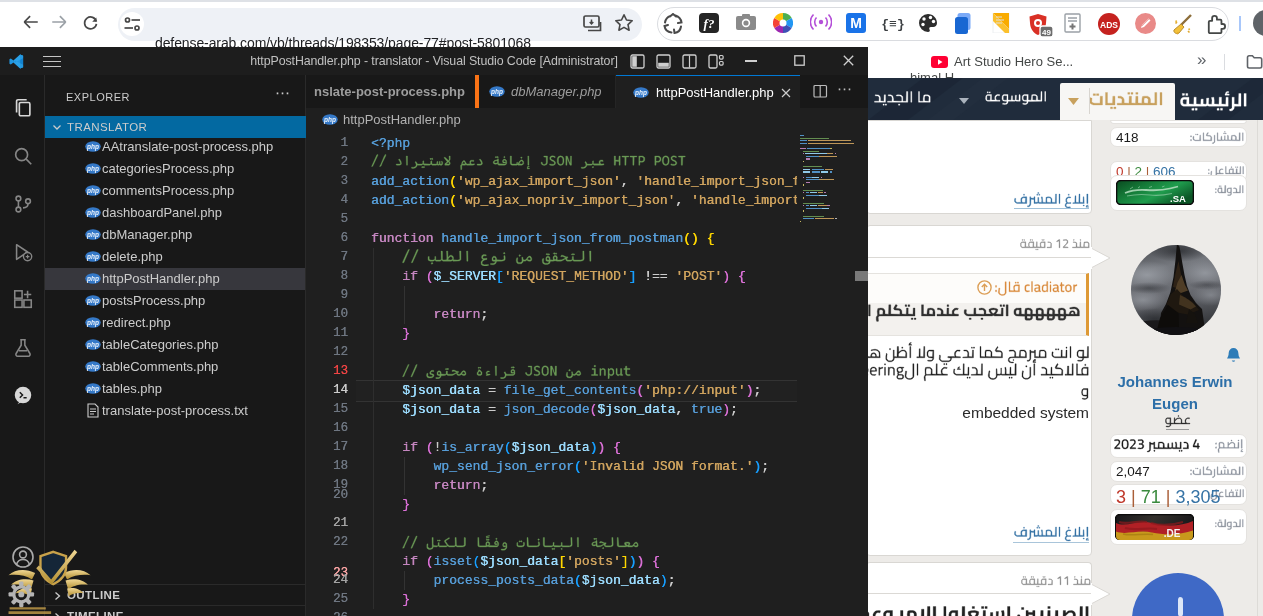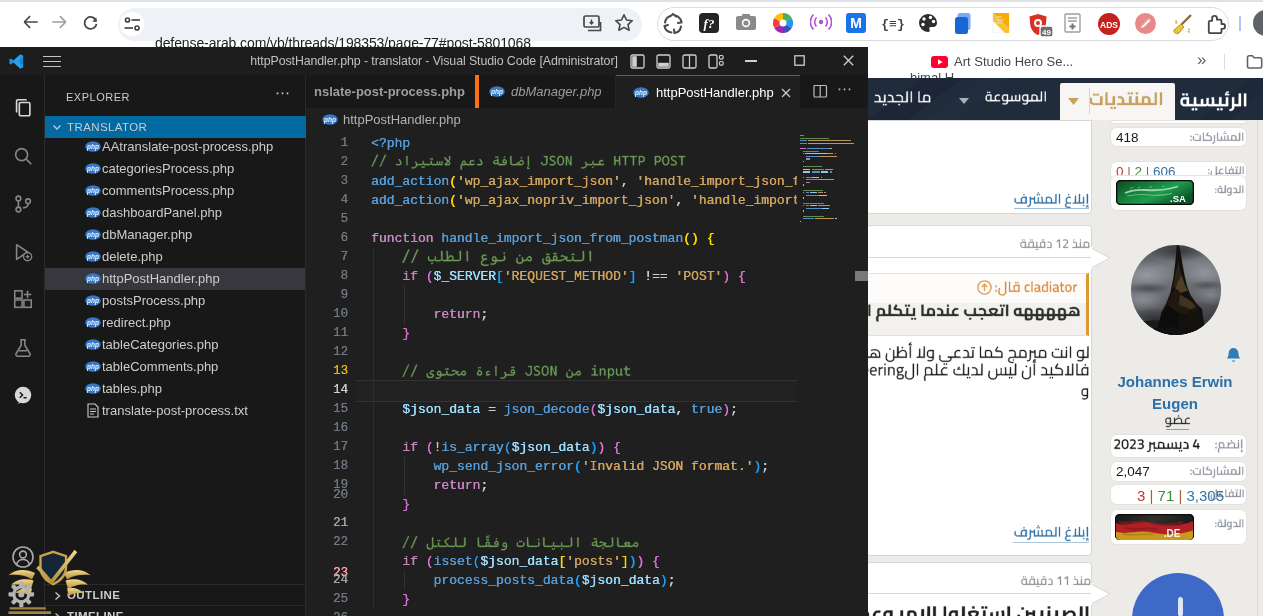--- a/index.html
+++ b/index.html
@@ -411,25 +411,26 @@
         <path d="M30.0 13.2 29.0 14.5 29.8 15.2 30.5 15.0 31.0 14.2ZM145.5 8.5 146.2 8.5 147.2 9.8 147.0 11.0 145.0 10.8 144.8 9.5ZM91.8 8.5 92.5 8.5 93.5 9.5 93.2 11.0 91.8 11.0 91.2 10.8 91.0 9.5ZM127.0 8.2 127.5 8.2 128.5 9.2 128.8 10.2 128.0 11.0 126.2 10.8 125.5 10.0ZM152.8 7.8 153.5 7.8 154.2 8.8 154.2 9.5 153.5 10.5 153.0 10.5 152.2 9.8 152.2 8.2ZM50.5 9.0 50.5 10.0 49.8 10.8 48.5 11.0 45.8 10.5 46.8 9.0 48.5 7.5 49.2 7.5ZM129.8 9.2 128.8 7.5 128.0 7.0 127.0 7.0 125.2 8.5 124.5 9.8 123.5 10.8 122.0 11.0 121.5 10.8 121.0 9.5 121.0 8.2 119.8 8.2 120.0 12.0 119.8 12.8 118.5 13.5 117.0 13.5 116.2 13.2 115.5 12.0 115.8 8.8 114.8 8.8 114.2 11.0 114.5 13.2 115.2 14.2 116.2 14.8 119.0 14.8 119.8 14.5 120.8 13.5 121.5 12.0 123.2 12.2 125.0 11.0 125.5 11.8 126.8 12.2 128.5 12.2 129.8 11.2ZM102.8 6.5 101.8 6.8 102.0 10.0 101.0 10.8 99.5 11.0 94.8 10.8 94.5 9.0 93.5 7.5 93.0 7.2 91.5 7.2 91.0 7.5 90.0 9.0 90.0 11.2 90.2 11.8 91.0 12.2 93.5 12.5 93.0 13.5 92.0 14.2 91.0 14.5 88.5 14.5 88.5 15.5 91.2 15.8 92.8 15.2 93.8 14.5 94.8 12.2 99.2 12.2 101.0 12.0 102.8 11.2 103.2 10.5 103.2 7.8ZM117.8 5.5 116.8 6.8 117.8 7.5 118.8 6.5ZM80.5 6.0 79.8 6.8 79.5 8.8 80.0 9.8 81.2 10.5 80.2 11.2 79.2 12.5 79.0 13.2 79.2 15.5 80.0 16.2 82.0 17.0 84.5 17.0 86.5 16.5 86.5 15.5 82.2 15.8 80.5 15.0 80.2 14.5 80.2 13.0 81.8 11.5 82.8 11.0 85.0 10.5 85.0 9.2 81.5 9.5 80.8 8.5 81.0 7.5 82.0 6.8 84.2 7.0 84.2 5.8 81.5 5.5ZM169.2 5.5 170.2 6.2 171.0 5.5 172.0 6.2 172.8 5.2 171.8 4.5 171.0 5.2 170.2 4.5ZM144.0 5.2 145.0 6.2 146.0 5.5 147.0 6.2 147.8 5.2 146.8 4.5 146.0 5.2 145.0 4.2ZM151.2 4.5 152.2 5.5 153.2 4.8 154.2 5.5 155.0 4.5 154.0 3.8 153.2 4.5 152.2 3.5ZM101.2 4.2 102.2 5.2 103.2 4.2 102.2 3.2ZM187.5 2.0 187.8 12.2 189.0 12.2 189.0 2.0ZM182.0 2.0 180.8 2.0 180.8 10.0 180.0 10.8 178.5 11.0 172.5 11.0 171.5 10.2 171.5 7.5 170.2 7.5 170.2 10.2 169.8 10.8 168.8 11.0 165.8 11.0 164.8 10.2 165.0 9.2 165.8 9.0 165.8 7.8 164.2 7.8 160.8 6.2 159.5 6.2 159.0 6.5 158.8 7.8 160.8 7.5 163.5 8.8 162.5 9.5 159.8 10.8 156.5 11.0 155.0 10.5 155.5 8.8 155.0 7.2 154.0 6.5 152.5 6.5 152.0 6.8 151.0 8.0 151.2 10.2 151.0 11.0 148.2 10.8 148.0 8.5 147.5 7.8 146.8 7.2 145.2 7.2 144.2 8.0 143.8 9.2 143.8 11.0 144.2 12.0 147.2 12.8 146.2 14.0 145.5 14.2 143.2 14.2 142.5 14.0 141.8 13.2 141.5 12.5 141.8 9.5 140.5 9.8 140.2 11.2 140.5 13.8 141.2 14.8 143.0 15.5 145.5 15.5 147.2 14.8 147.8 14.2 148.5 12.2 151.2 12.2 153.2 11.8 155.0 12.2 158.8 12.2 159.8 12.0 162.2 10.8 162.8 10.2 163.8 10.2 164.0 11.5 165.2 12.2 168.5 12.2 169.5 12.0 170.5 11.2 171.8 12.2 178.2 12.2 180.0 12.0 181.2 11.5 181.8 11.0 182.2 9.5ZM64.5 2.0 64.8 12.2 66.0 12.2 65.8 2.0ZM26.0 8.0 26.0 10.5 26.5 11.5 28.2 12.2 31.0 12.2 32.2 11.8 32.5 11.2 33.2 11.2 33.5 12.0 34.0 12.2 38.2 12.2 39.8 11.0 40.5 12.0 41.2 12.2 49.0 12.2 50.2 11.8 50.8 11.8 51.2 12.2 57.0 12.0 58.2 11.5 59.0 10.5 59.0 2.0 57.5 2.0 57.8 10.0 57.0 10.8 55.2 11.0 51.5 10.8 51.5 8.2 51.0 7.2 49.5 6.2 48.2 6.2 47.8 6.5 46.0 8.5 45.8 2.0 44.5 2.0 44.8 9.2 44.5 10.8 41.5 11.0 41.0 10.8 40.5 10.0 40.5 2.5 40.2 2.0 39.0 2.0 39.2 10.2 38.8 10.8 38.0 11.0 34.2 11.0 33.8 10.5 33.8 7.5 32.8 7.5 32.8 10.0 32.5 10.5 31.0 11.0 28.8 11.0 28.0 10.8 27.2 10.0 27.2 7.5 26.2 7.5ZM16.2 0.5 15.0 0.5 9.2 13.8 10.8 13.5 10.8 13.0 16.2 1.0ZM7.5 0.5 6.0 0.8 6.0 1.2 4.0 5.2 0.5 13.2 0.5 13.8 1.8 13.8Z" fill="#6a9955" stroke="#6a9955" stroke-width="0.3" fill-rule="evenodd"></path>
       </svg>
       <div class="ln" style="top:135px;color:#6e7681">8</div>
       <div class="cl" style="top:135px"><span class="cw">    </span><span class="c4">if </span><span class="bp">(</span><span class="c5">$_SERVER</span><span class="bb">[</span><span class="c3">'REQUEST_METHOD'</span><span class="bb">]</span><span class="cw"> !== </span><span class="c3">'POST'</span><span class="bp">)</span><span class="cw"> </span><span class="bp">{</span></div>
       <div class="ln" style="top:154px;color:#6e7681">9</div>
       <div class="ln" style="top:173px;color:#6e7681">10</div>
       <div class="cl" style="top:173px"><span class="cw">        </span><span class="c4">return</span><span class="cw">;</span></div>
       <div class="ln" style="top:192px;color:#6e7681">11</div>
       <div class="cl" style="top:192px"><span class="cw">    </span><span class="bp">}</span></div>
       <div class="ln" style="top:211px;color:#6e7681">12</div>
-      <div class="ln" style="top:230px;color:#eab308">13</div>
+      <div class="ln" style="top:230px;color:#ef4444">13</div>
       <svg class="abs" style="left:96.0px;top:231.8px" width="229.0" height="15.5" viewBox="0 0 229.0 15.5">
         <path d="M36.8 8.0 37.5 8.0 38.2 9.0 38.0 10.2 36.5 10.2 36.0 9.8 36.0 8.8ZM177.0 8.0 177.8 9.2 177.8 9.8 177.2 10.2 175.8 10.2 174.8 9.5 175.0 9.0ZM61.8 7.8 62.8 8.8 63.0 9.5 62.8 10.0 61.0 10.2 60.5 10.0 60.0 9.2 61.0 8.0ZM77.5 7.2 78.0 7.5 79.0 8.8 79.0 9.5 78.2 10.2 76.8 10.2 76.2 9.8 76.2 8.8ZM87.2 7.0 85.5 7.0 84.5 7.8 84.2 8.2 84.2 9.5 85.0 10.5 84.0 10.8 84.2 11.5 85.5 11.5 88.2 10.8 88.0 10.0 85.8 10.0 85.2 9.5 85.5 8.2 86.0 8.0 87.5 8.0ZM178.8 9.0 177.8 7.0 177.2 6.8 175.8 6.8 173.0 10.0 172.5 10.2 171.2 10.2 170.8 9.8 170.5 7.8 169.5 7.8 169.8 9.8 169.5 11.8 168.2 12.8 166.8 12.8 165.5 11.8 165.5 8.2 164.8 8.2 164.2 11.0 164.5 12.5 165.0 13.2 165.8 13.8 168.2 14.0 169.5 13.5 170.5 12.5 170.5 12.0 171.0 11.2 172.8 11.5 174.2 10.5 175.8 11.5 177.5 11.5 178.8 10.5ZM109.8 7.2 110.5 6.5 111.2 6.5 112.0 7.5 111.8 8.2 110.2 8.2 109.8 7.8ZM31.8 6.5 31.2 6.2 29.2 6.5 27.8 8.2 27.8 9.8 28.0 10.2 30.2 11.0 30.8 11.8 30.0 12.5 29.2 12.8 27.0 12.8 25.8 11.8 26.0 9.2 24.8 9.5 24.5 11.5 24.8 12.5 25.5 13.5 27.0 14.0 29.2 14.0 31.0 13.2 31.5 12.8 32.0 11.5 31.8 10.5 31.0 10.0 29.2 9.5 28.8 8.8 29.0 8.2 30.0 7.5 31.8 7.8ZM64.0 9.5 63.5 7.8 62.5 6.8 61.8 6.5 60.2 7.2 58.2 10.0 57.8 10.2 56.2 10.2 55.5 9.5 55.5 9.0 56.0 8.5 56.5 8.5 56.5 7.2 55.0 7.2 52.0 6.0 50.8 6.0 50.2 6.2 50.0 7.5 52.2 7.2 54.5 8.2 51.8 9.8 50.2 10.2 46.0 10.2 45.5 9.8 45.5 7.0 44.2 7.0 44.0 10.0 43.5 10.2 39.2 10.0 39.2 8.8 38.8 7.5 37.5 6.8 36.8 6.8 35.8 7.2 35.0 8.5 35.0 10.5 35.2 11.0 36.2 11.5 38.2 12.0 37.8 12.8 36.8 13.5 33.8 13.5 33.8 14.5 34.2 14.8 36.5 14.8 37.2 14.5 38.8 13.2 39.2 11.8 42.5 11.5 43.5 11.2 44.5 10.5 45.8 11.5 50.0 11.5 51.0 11.2 54.0 9.5 54.8 9.8 54.8 10.5 56.0 11.5 57.8 11.5 59.5 10.5 61.0 11.5 62.8 11.5 63.8 10.8ZM208.2 5.5 209.8 5.5 210.8 6.8 210.8 7.5 211.0 7.8 210.8 9.5 209.8 10.5 208.2 10.5 207.2 9.2 207.2 6.8ZM76.8 5.5 76.2 6.2 76.5 6.8 75.0 8.8 75.0 10.2 75.5 11.0 76.5 11.5 78.5 11.5 79.5 11.0 80.0 10.2 80.0 8.2 78.5 6.5ZM167.5 5.2 166.5 6.2 167.5 7.2 168.5 6.2ZM112.8 6.5 112.2 5.8 111.2 5.2 109.8 5.5 109.0 6.5 108.8 8.0 109.2 9.0 109.8 9.2 111.2 9.2 111.8 8.8 111.8 10.0 111.2 10.2 104.8 10.2 103.8 9.2 103.2 7.8 102.0 8.2 103.0 10.2 103.0 12.0 102.2 13.0 101.2 13.5 98.5 13.5 98.8 14.8 101.2 14.8 103.2 13.8 104.0 12.5 104.0 12.0 104.5 11.5 111.0 11.5 112.2 11.0 113.0 9.8ZM214.0 4.5 214.0 9.5 214.5 10.8 215.2 11.5 216.2 11.8 217.2 11.5 218.2 10.2 218.5 11.5 220.8 11.5 220.8 10.5 219.8 10.2 219.8 4.5 218.5 4.5 218.5 9.0 218.2 9.8 217.5 10.5 216.0 10.5 215.2 9.5 215.2 4.5ZM197.8 4.5 197.8 11.5 199.0 11.5 199.0 6.8 200.0 5.5 201.5 5.5 202.2 6.5 202.2 11.5 203.5 11.5 203.5 6.5 203.2 5.5 202.2 4.5 200.0 4.5 199.2 5.8 198.8 4.5ZM190.0 4.5 190.0 5.5 192.2 5.8 192.0 10.5 189.5 10.5 189.5 11.5 195.8 11.5 195.8 10.5 193.5 10.2 193.5 4.5ZM210.5 4.5 209.2 4.2 208.2 4.5 207.2 5.5 207.0 4.5 206.0 4.5 206.0 14.8 207.2 14.5 207.5 10.5 208.2 11.5 209.2 11.8 211.0 11.2 212.0 9.8 212.0 6.5 211.5 5.2ZM46.8 5.0 45.8 4.0 45.0 5.0 44.0 4.2 43.2 5.2 43.8 5.8 44.2 5.8 45.0 5.2 45.8 6.0ZM142.5 3.0 144.0 3.0 145.0 4.0 145.2 4.8 145.2 6.0 145.5 6.2 145.2 8.8 145.0 9.5 144.0 10.5 142.5 10.5 141.5 9.8 141.0 8.5 141.0 5.0 141.5 3.8ZM75.8 3.8 76.8 4.5 77.2 4.0 77.8 4.0 78.5 4.5 79.2 3.8 78.2 3.0 77.8 3.5 77.2 3.5 76.8 3.0ZM109.0 3.5 110.0 4.2 110.5 3.8 111.0 3.8 111.8 4.2 112.5 3.5 111.8 2.5 110.8 3.2 110.0 2.5ZM223.5 2.2 223.2 4.5 221.8 4.5 221.8 5.5 223.5 5.8 223.5 9.8 224.0 10.8 225.0 11.5 226.5 11.8 228.2 11.5 228.2 10.5 225.8 10.5 224.8 9.5 225.0 5.5 228.0 5.5 228.0 4.5 224.8 4.2 224.8 2.0ZM148.5 2.0 148.5 11.5 149.8 11.5 150.0 4.5 150.5 5.2 152.8 11.5 154.5 11.5 154.5 2.0 153.2 2.0 153.0 9.2 152.2 8.0 151.2 4.8 150.0 2.0ZM129.8 2.0 126.2 2.0 126.2 3.0 128.2 3.0 128.8 3.5 128.8 8.2 128.2 9.8 127.5 10.5 125.8 10.5 125.0 9.8 124.5 8.5 123.5 8.5 123.5 9.8 124.8 11.2 126.5 11.8 128.0 11.5 129.5 10.2 129.8 9.8ZM93.2 2.0 93.5 11.5 94.5 11.5 94.5 2.0ZM143.2 1.8 141.8 2.0 140.5 3.0 139.8 5.0 139.8 8.5 140.5 10.5 141.8 11.5 143.2 11.8 145.0 11.2 146.0 10.2 146.5 9.0 146.5 4.8 146.0 3.2 145.0 2.2ZM136.5 2.0 135.0 1.8 132.8 2.5 132.2 3.2 132.2 5.5 133.5 6.8 136.2 8.0 136.8 8.8 136.8 9.5 136.5 10.0 135.8 10.5 133.2 10.5 132.0 10.0 132.0 11.2 134.8 11.8 136.2 11.5 137.8 10.5 138.0 8.8 137.5 7.5 135.8 6.2 134.2 5.8 133.5 5.0 133.5 3.8 134.2 3.0 136.0 3.0 137.2 3.8 138.0 3.0ZM192.0 1.5 192.0 2.5 192.5 3.0 193.5 2.8 193.8 1.8 193.2 1.2ZM15.2 0.5 14.0 0.8 8.8 12.8 10.0 12.8 14.5 2.8ZM7.2 0.5 5.8 0.8 5.8 1.2 0.5 12.8 2.0 12.5 3.0 9.8Z" fill="#6a9955" stroke="#6a9955" stroke-width="0.3" fill-rule="evenodd"></path>
       </svg>
       <div class="ln" style="top:249px;color:#cccccc">14</div>
+      <div class="cl" style="top:249px"><span class="cw">    </span><span class="c5">$json_data</span><span class="cw"> = </span><span class="c1">file_get_contents</span><span class="bp">(</span><span class="c3">'php://input'</span><span class="bp">)</span><span class="cw">;</span></div>
       <div class="ln" style="top:268px;color:#6e7681">15</div>
       <div class="cl" style="top:268px"><span class="cw">    </span><span class="c5">$json_data</span><span class="cw"> = </span><span class="c1">json_decode</span><span class="bp">(</span><span class="c5">$json_data</span><span class="cw">, </span><span class="c1">true</span><span class="bp">)</span><span class="cw">;</span></div>
       <div class="ln" style="top:287px;color:#6e7681">16</div>
       <div class="ln" style="top:306px;color:#6e7681">17</div>
       <div class="cl" style="top:306px"><span class="cw">    </span><span class="c4">if </span><span class="bp">(</span><span class="cw">!</span><span class="c1">is_array</span><span class="bb">(</span><span class="c5">$json_data</span><span class="bb">)</span><span class="bp">)</span><span class="cw"> </span><span class="bp">{</span></div>
       <div class="ln" style="top:325px;color:#6e7681">18</div>
       <div class="cl" style="top:325px"><span class="cw">        </span><span class="c1">wp_send_json_error</span><span class="bb">(</span><span class="c3">'Invalid JSON format.'</span><span class="bb">)</span><span class="cw">;</span></div>
       <div class="ln" style="top:344px;color:#6e7681">19</div>
       <div class="cl" style="top:344px"><span class="cw">        </span><span class="c4">return</span><span class="cw">;</span></div>
       <div class="ln" style="top:354px;color:#6e7681">20</div>
@@ -612,20 +613,21 @@
       </svg>
       <svg class="abs" style="left:-59.2px;top:222.0px" width="280.2" height="23.5" viewBox="0 0 280.2 23.5">
         <path d="M137.0 21.5 137.0 22.8 138.0 22.8 138.0 21.5ZM134.8 21.5 134.8 22.8 135.8 22.8 135.8 21.5ZM15.8 21.0 15.8 22.0 17.0 22.0 16.8 20.8ZM13.8 20.8 13.8 22.0 14.8 22.0 14.8 20.8ZM225.5 17.5 225.5 18.8 226.5 18.8 226.5 17.5ZM204.0 17.5 204.0 18.5 204.8 18.5 204.8 17.5ZM63.0 12.5 64.0 11.8 65.2 11.8 65.8 12.0 66.5 13.5 66.2 14.8 62.8 14.5 62.8 13.0ZM269.8 9.2 270.2 9.0 273.8 9.2 273.5 14.8 270.2 14.8 269.5 14.2 269.0 13.0 269.0 10.8ZM231.8 9.0 234.8 9.0 235.8 9.8 236.2 10.8 236.0 14.8 231.8 14.8 231.2 14.2 231.2 10.0ZM212.0 9.0 214.8 9.0 216.2 10.2 216.5 11.2 216.2 14.8 211.5 14.5 211.5 9.5ZM177.5 9.0 180.5 9.0 181.8 10.0 182.0 10.5 181.8 14.8 177.2 14.5 177.0 14.0 177.0 10.5ZM119.8 9.2 120.2 9.0 123.8 9.2 123.5 14.8 120.2 14.8 119.5 14.2 119.0 13.0 119.0 10.8ZM89.5 12.0 90.2 11.0 92.0 9.5 93.0 9.0 95.2 9.0 96.5 10.2 96.8 11.0 96.5 14.8 89.5 14.5ZM6.2 9.2 4.8 9.0 3.5 9.2 1.8 10.5 1.2 11.5 1.2 13.8 1.8 14.5 0.5 14.8 0.5 15.8 7.5 15.8 7.5 14.8 3.0 14.8 2.2 13.8 2.2 11.8 2.5 11.2 4.0 10.0 5.2 10.0 6.2 10.5 6.8 9.8ZM258.0 8.0 257.0 8.0 256.8 14.8 253.2 14.5 253.2 8.0 252.2 8.0 252.0 14.8 245.5 14.8 245.0 14.5 243.8 13.0 244.2 10.0 243.2 9.8 243.0 10.2 243.0 11.5 242.8 11.8 243.0 13.8 244.0 15.0 246.0 15.8 258.0 15.8ZM218.2 19.2 219.8 19.2 221.0 18.5 221.8 17.0 222.0 10.5 225.5 10.8 225.5 15.8 237.2 15.8 237.2 10.8 236.8 9.2 235.5 8.2 234.5 8.0 231.8 8.0 230.5 8.5 230.0 14.8 226.5 14.5 226.5 8.0 225.5 8.0 225.2 9.5 221.8 9.2 221.8 8.0 220.8 8.0 220.8 17.0 219.8 18.2 218.2 18.2ZM200.0 8.5 200.2 9.2 204.2 9.0 205.5 10.0 205.8 11.0 205.5 14.8 201.2 15.0 200.2 15.5 199.5 16.5 199.2 18.8 200.0 20.0 200.8 20.5 203.2 21.0 204.5 20.8 204.5 20.0 202.0 20.0 200.8 19.2 200.2 18.2 200.2 17.2 201.0 16.2 202.0 15.8 217.5 15.8 217.5 11.0 216.8 9.0 215.8 8.2 214.8 8.0 212.0 8.0 210.8 8.5 210.2 14.8 206.8 14.5 206.8 10.8 206.2 9.2 205.0 8.2 204.0 8.0 201.5 8.0ZM154.8 8.0 154.8 9.0 157.2 9.0 158.2 9.8 158.8 11.0 158.5 14.8 153.8 15.0 153.8 15.8 164.5 15.8 164.5 8.0 163.5 8.0 163.2 14.8 159.8 14.5 159.8 10.8 159.0 9.0 158.0 8.2 157.0 8.0ZM151.2 8.2 150.5 8.0 148.5 8.0 147.2 8.5 146.0 9.8 145.5 11.0 145.5 13.2 146.2 14.5 139.0 14.5 138.5 15.2 139.5 15.8 141.5 16.0 141.5 17.2 141.2 17.8 140.0 18.8 133.2 18.8 132.2 18.2 131.2 17.0 131.5 14.5 131.2 13.0 130.5 13.0 130.2 17.2 130.8 18.2 132.5 19.5 133.5 19.8 140.0 19.8 141.8 18.8 142.2 18.0 142.8 15.8 151.5 15.8 151.5 14.8 147.2 14.5 146.5 13.0 146.8 10.5 148.5 9.0 151.0 9.2ZM124.8 8.0 120.2 8.0 118.8 8.8 118.0 10.5 118.0 13.2 118.5 14.5 119.5 15.5 123.8 16.2 123.5 17.2 122.5 18.2 118.8 18.2 118.5 19.0 119.2 19.0 119.5 19.2 122.0 19.2 123.0 19.0 124.2 18.0 124.8 16.2ZM71.0 10.8 70.5 9.5 68.5 7.8 66.0 7.2 62.5 7.8 62.0 8.0 62.2 8.8 64.2 8.2 67.0 8.2 68.8 9.0 69.8 10.2 70.2 12.5 70.0 14.8 67.5 14.5 67.5 13.5 67.0 12.0 66.0 11.0 65.2 10.8 64.0 10.8 62.5 11.5 61.8 13.0 61.5 14.8 58.0 14.5 58.0 12.0 57.8 10.2 57.2 9.2 56.0 8.2 52.8 8.0 53.0 9.0 55.2 9.0 55.8 9.2 56.8 10.5 57.0 12.2 56.8 14.8 52.0 14.8 52.0 15.8 71.2 15.8ZM248.8 6.8 248.8 8.0 249.8 8.0 249.8 6.8ZM246.5 6.8 246.5 8.0 247.5 8.0 247.5 6.8ZM80.5 6.5 80.5 7.8 81.5 7.8 81.5 6.5ZM257.0 5.0 257.0 6.2 258.0 6.2 258.0 5.0ZM164.5 5.0 164.5 6.2 165.5 6.2 165.5 5.0ZM162.5 5.0 162.5 6.2 163.5 6.2 163.2 5.0ZM92.8 5.0 92.8 6.2 93.8 6.2 93.8 5.0ZM53.2 5.0 53.2 6.2 54.2 6.2 54.2 5.0ZM28.5 5.0 28.5 6.2 29.5 6.2 29.5 5.0ZM26.2 5.0 26.2 6.2 27.2 6.2 27.2 5.0ZM279.5 4.5 278.5 4.5 278.2 14.8 274.8 14.5 274.8 8.0 270.2 8.0 268.8 8.8 268.0 10.5 268.0 13.2 268.5 14.5 269.5 15.5 273.8 16.2 273.5 17.2 272.5 18.2 268.8 18.2 268.5 19.0 269.2 19.0 269.5 19.2 272.0 19.2 273.0 19.0 274.2 18.0 274.8 16.0 279.5 15.8ZM261.0 4.5 261.0 15.8 262.0 15.8 262.0 4.5ZM171.0 4.5 171.0 15.8 193.5 15.8 193.5 11.0 192.8 9.5 191.5 8.8 187.2 8.2 189.2 5.0 188.5 4.5 186.8 7.0 186.2 8.5 187.0 9.8 191.2 9.8 192.0 10.2 192.5 11.0 192.2 14.8 183.0 14.5 183.0 10.5 182.8 9.8 181.8 8.5 180.2 8.0 177.5 8.0 177.2 8.2 176.5 8.2 176.0 10.2 176.0 14.8 172.0 14.5 172.0 4.5ZM115.8 4.5 114.8 4.5 114.5 14.8 111.2 14.5 111.2 6.8 110.2 6.8 110.0 14.8 107.8 14.8 107.8 15.8 115.8 15.8ZM100.8 4.5 100.8 15.8 101.8 15.8 101.8 4.5ZM97.2 9.5 96.0 8.2 93.0 8.0 90.8 9.2 89.8 10.2 89.5 4.5 88.2 4.5 88.0 14.8 85.2 14.5 85.2 8.0 84.2 8.0 84.2 17.2 82.5 18.8 79.8 18.8 79.2 18.5 77.8 16.8 77.8 15.0 78.0 13.2 78.2 13.0 78.0 11.5 77.2 11.5 77.2 12.8 77.0 13.0 76.8 14.8 76.8 17.0 77.2 18.0 79.0 19.5 79.8 19.8 82.2 19.8 84.0 19.0 85.0 18.0 85.5 15.8 97.8 15.8 97.8 11.0ZM48.5 4.5 48.5 15.8 49.5 15.8 49.5 4.5ZM40.8 4.5 40.8 15.8 41.8 15.8 41.8 4.5ZM37.8 4.5 36.8 4.5 36.5 14.8 32.8 14.5 32.8 9.8 32.2 8.0 31.2 8.2 31.8 10.0 31.5 14.8 28.8 14.8 28.2 14.2 28.5 8.8 27.5 8.8 27.5 13.2 27.2 14.2 26.8 14.8 24.0 14.5 24.0 8.0 16.8 8.0 15.5 8.5 14.8 9.5 14.5 11.0 14.8 12.0 15.8 13.0 19.0 14.0 20.2 15.0 20.5 15.5 20.5 16.8 20.0 18.0 19.0 18.8 12.0 18.8 10.2 17.2 10.0 15.8 10.5 13.2 9.5 13.0 9.2 13.5 9.0 15.5 9.2 17.5 10.5 19.0 12.2 19.8 18.8 19.8 20.0 19.2 21.0 18.2 21.5 17.0 21.5 15.2 21.0 14.2 19.2 13.0 17.5 12.8 16.5 12.2 15.5 11.0 15.8 9.8 16.8 9.0 23.0 9.2 23.0 15.8 26.8 15.8 27.8 15.2 28.5 15.8 37.8 15.8ZM27.5 3.0 27.5 4.2 28.2 4.2 28.2 3.0ZM102.5 0.8 101.8 0.5 101.0 0.8 100.2 1.5 100.2 2.2 99.8 2.8 99.8 3.2 102.8 3.2 102.5 2.5 100.8 2.0Z" fill="#222222" stroke="#222222" stroke-width="0.3" fill-rule="evenodd"></path>
       </svg>
       <svg class="abs" style="left:-45.0px;top:239.0px" width="266.0" height="22.5" viewBox="0 0 266.0 22.5">
         <path d="M229.0 18.0 229.0 19.2 230.0 19.2 230.0 18.0ZM226.8 18.0 226.8 19.2 227.8 19.2 227.8 18.0ZM188.2 18.0 188.2 19.2 189.2 19.2 189.2 18.0ZM186.0 18.0 186.0 19.2 187.0 19.2 187.0 18.0ZM146.2 18.0 146.2 19.2 147.2 19.2 147.2 18.0ZM144.0 18.0 144.0 19.2 145.0 19.2 145.0 18.0ZM74.8 17.2 75.8 16.2 78.8 16.2 79.5 17.0 79.5 18.5 78.5 19.2 75.5 19.2 74.8 18.5ZM18.8 17.2 19.8 16.2 22.8 16.2 23.5 16.8 23.8 18.0 22.8 19.2 19.8 19.2 19.0 18.8ZM260.2 9.5 260.8 9.2 264.2 9.5 264.0 15.2 260.8 15.2 259.8 14.2 259.5 13.5 259.5 11.0ZM103.5 9.2 106.5 9.2 107.8 10.0 108.2 11.2 108.0 15.2 103.5 15.5 103.0 14.2 103.0 11.0ZM76.0 9.0 77.8 9.0 78.8 10.2 78.8 11.5 78.0 12.5 76.2 12.8 75.0 11.8 74.8 10.8 75.0 9.8ZM48.2 10.5 49.5 9.0 51.2 9.0 51.8 9.2 52.5 10.2 52.2 11.8 48.2 11.5ZM40.0 10.2 40.2 9.8 41.2 9.0 43.0 9.0 43.5 9.2 44.2 10.2 44.0 11.8 40.0 11.5ZM20.0 9.0 21.8 9.0 22.2 9.2 22.8 10.0 22.8 11.8 21.5 12.8 20.2 12.8 19.0 11.8 19.0 10.0 19.2 9.5ZM1.8 10.2 2.0 9.8 3.0 9.0 4.8 9.0 5.2 9.2 6.0 10.2 5.8 11.8 1.8 11.5ZM207.8 8.2 206.8 8.2 206.8 17.2 205.2 19.0 204.5 19.2 202.2 19.2 201.5 19.0 200.2 17.8 200.0 17.2 200.0 15.0 200.5 12.0 199.5 11.8 199.0 14.5 199.0 17.8 200.5 19.5 202.2 20.2 204.5 20.2 206.2 19.5 207.5 18.2 207.8 17.5ZM65.2 8.2 65.2 16.2 66.2 16.2 66.5 9.5 68.0 9.0 69.0 9.0 70.2 9.8 70.5 10.5 70.5 16.2 71.5 16.2 71.5 10.2 71.2 9.2 70.2 8.2 67.5 8.2 66.5 8.8 66.2 8.2ZM61.5 8.2 61.5 16.2 62.5 16.2 62.5 8.2ZM26.5 8.2 26.5 16.2 27.8 16.2 27.8 8.2ZM76.8 8.0 74.5 8.8 73.8 10.2 74.0 12.2 74.2 12.8 74.8 13.0 74.5 15.2 75.0 15.8 73.8 17.0 73.8 18.8 74.8 20.0 75.8 20.2 78.5 20.2 79.8 19.8 80.5 19.0 80.8 18.2 80.5 16.2 79.5 15.5 76.0 15.2 75.5 14.8 75.8 13.8 78.8 13.2 79.8 12.0 79.5 9.8 79.8 9.0 80.8 9.0 80.8 8.2ZM59.8 8.0 56.8 9.0 56.8 8.2 55.8 8.2 55.8 16.2 56.8 16.2 56.8 10.5 57.8 9.8 59.8 9.2ZM49.2 8.2 48.2 8.8 47.5 9.8 47.0 12.5 47.5 15.0 49.0 16.2 52.0 16.5 53.2 15.5 49.8 15.5 49.2 15.2 48.2 14.0 48.5 12.5 53.8 12.2 53.5 10.0 53.0 9.0 51.8 8.2 50.5 8.0ZM40.2 8.5 39.2 9.8 38.8 11.5 38.8 13.5 39.2 15.0 40.8 16.2 42.0 16.5 45.0 16.2 45.0 15.5 41.5 15.5 41.0 15.2 40.0 14.0 40.2 12.5 45.2 12.5 45.2 10.0 45.0 9.5 43.5 8.2 42.2 8.0ZM35.8 8.5 34.0 8.0 31.5 8.8 31.2 8.2 30.2 8.2 30.2 16.2 31.2 16.2 31.2 10.0 31.8 9.5 33.2 9.0 34.8 9.2 35.5 10.2 35.5 16.2 36.8 16.2 36.8 11.0 36.2 9.0ZM20.8 8.0 19.0 8.5 18.0 9.5 17.8 11.0 18.0 12.2 19.0 13.2 19.0 13.8 18.5 14.5 18.5 15.0 19.0 15.8 17.8 17.2 17.8 18.8 18.8 20.0 19.8 20.2 22.5 20.2 23.8 19.8 24.8 18.5 24.8 16.8 24.5 16.2 23.5 15.5 20.0 15.2 19.8 14.2 20.0 13.5 22.0 13.5 22.8 13.2 23.8 12.0 23.8 9.0 25.0 9.0 25.0 8.2ZM14.2 8.2 13.0 8.0 10.5 8.8 10.2 8.2 9.2 8.2 9.2 16.2 10.2 16.2 10.5 9.5 12.0 9.0 13.8 9.2 14.5 10.2 14.5 16.2 15.5 16.2 15.5 10.0 15.2 9.2ZM2.0 8.5 1.0 9.8 0.5 11.5 0.5 13.5 1.0 15.0 2.5 16.2 3.8 16.5 6.8 16.2 6.8 15.5 3.2 15.5 2.8 15.2 1.8 14.0 2.0 12.5 7.0 12.5 7.0 10.0 6.8 9.5 5.2 8.2 4.0 8.0ZM137.0 8.0 136.2 7.8 135.5 8.0 134.8 8.8 134.8 9.5 134.2 10.0 134.2 10.5 137.5 10.5 137.2 9.8 135.5 9.5 135.5 9.0ZM202.8 6.8 202.8 8.0 204.0 8.0 204.0 6.8ZM261.8 5.2 261.8 6.5 262.8 6.5 262.8 5.2ZM253.5 4.8 253.5 16.2 265.2 16.2 265.2 8.2 260.8 8.2 259.2 9.0 258.5 10.8 258.8 15.2 254.5 15.0 254.5 4.8ZM250.2 4.8 249.2 4.8 249.0 15.2 245.8 15.0 245.8 7.0 244.5 7.0 244.2 15.2 242.0 15.2 242.0 16.2 250.2 16.2ZM210.8 4.8 210.8 16.2 211.8 16.2 211.8 4.8ZM193.2 4.8 192.0 4.8 191.8 15.2 188.0 15.0 188.0 8.2 187.0 8.2 186.8 15.2 183.2 15.0 183.2 10.5 182.8 8.2 181.8 8.5 182.2 11.0 182.0 15.2 179.0 15.2 178.5 14.8 178.5 9.0 177.8 9.0 177.8 13.8 177.5 14.8 177.0 15.2 174.2 15.0 174.0 9.8 173.2 9.8 173.2 16.8 173.0 17.8 172.0 19.0 170.8 19.5 168.2 19.2 166.8 18.0 166.5 17.5 166.5 14.5 167.0 12.0 166.0 11.8 165.2 16.2 165.5 18.0 165.8 18.5 167.5 20.0 169.2 20.5 170.5 20.5 172.2 20.0 173.5 19.0 174.5 16.2 177.0 16.2 178.0 15.8 178.8 16.2 193.2 16.2ZM159.5 4.8 158.5 4.8 158.2 15.2 154.5 15.0 154.5 11.2 153.8 9.5 152.5 8.5 149.2 8.2 149.2 9.2 151.5 9.2 152.2 9.5 153.0 10.2 153.5 12.0 153.2 15.2 148.2 15.5 148.2 16.2 159.5 16.2ZM146.0 8.2 145.0 8.2 144.8 15.2 141.2 15.0 141.2 4.8 140.2 4.8 140.0 15.2 133.5 15.2 132.8 15.0 131.5 13.5 131.5 11.8 132.0 10.2 130.8 10.0 130.8 11.2 130.5 11.5 130.5 13.8 130.8 14.5 131.8 15.5 133.5 16.2 146.0 16.2ZM124.2 8.5 121.2 8.2 120.0 8.8 118.8 10.0 118.2 11.0 118.0 12.5 118.5 15.2 114.2 15.0 114.2 4.8 113.2 4.8 113.0 15.2 109.2 15.0 109.2 10.8 109.0 10.0 107.8 8.8 106.5 8.2 103.5 8.2 103.2 8.5 102.5 8.5 102.0 10.5 102.2 15.8 101.5 16.8 101.0 18.2 101.5 21.8 102.5 21.8 102.2 17.5 102.5 17.0 103.5 16.2 124.5 16.2 124.5 15.2 120.0 15.0 119.2 13.5 119.2 11.5 119.5 10.8 120.8 9.5 121.5 9.2 124.0 9.5ZM94.0 4.8 94.0 16.2 95.0 16.2 95.0 4.8ZM91.0 4.8 89.8 4.8 89.8 17.8 89.0 18.8 87.5 19.5 85.5 19.5 84.8 19.2 83.5 18.2 83.0 17.0 83.8 12.2 82.5 12.0 82.0 17.2 82.8 19.0 84.8 20.2 87.0 20.5 89.0 20.0 90.2 19.0 90.8 18.0 91.0 16.8ZM61.5 4.8 61.5 6.0 62.5 6.0 62.5 4.8ZM26.5 4.8 26.5 6.0 27.8 6.0 27.8 4.8ZM239.8 11.2 239.2 10.2 237.5 9.0 233.2 8.5 233.8 8.0 235.2 5.0 234.5 4.5 233.2 6.2 232.2 8.2 232.2 9.0 232.8 9.8 237.5 10.0 238.5 11.0 238.8 11.8 238.5 15.2 229.0 15.0 229.0 8.2 228.0 8.2 227.8 15.2 224.0 15.0 224.0 10.8 223.2 9.2 221.2 8.2 218.8 8.2 218.8 9.2 221.2 9.2 222.8 10.5 223.0 11.2 222.8 15.2 218.0 15.2 218.0 16.2 239.8 16.2ZM212.5 0.8 211.8 0.5 210.5 1.0 210.2 2.5 209.8 2.8 210.0 3.5 212.8 3.5 212.8 2.8 211.0 2.5 211.0 1.8Z" fill="#222222" stroke="#222222" stroke-width="0.3" fill-rule="evenodd"></path>
       </svg>
       <svg class="abs" style="left:213.2px;top:268.0px" width="7.8" height="12.2" viewBox="0 0 7.8 12.2">
         <path d="M2.5 1.5 6.0 1.8 5.8 7.0 2.5 7.0 2.0 6.5 1.5 5.0 1.5 3.8 1.8 2.5ZM7.0 0.5 2.8 0.5 2.0 0.8 1.0 1.8 0.5 4.2 1.0 6.8 2.0 7.8 2.8 8.0 6.0 8.2 6.0 9.2 5.0 10.2 4.5 10.5 1.2 10.2 1.2 11.0 3.5 11.5 5.0 11.2 6.8 10.0 7.0 9.5Z" fill="#222222" stroke="#222222" stroke-width="0.3" fill-rule="evenodd"></path>
       </svg>
+      <div class="abs" style="left:0;top:284px;width:221px;text-align:right;font-size:15.5px;color:#2a2a2a;">embedded system</div>
       <svg class="abs" style="left:145.5px;top:405.0px" width="75.5" height="16.8" viewBox="0 0 75.5 16.8">
         <path d="M72.5 13.5 72.0 15.2 74.8 15.2 74.8 14.8 73.0 14.5 73.2 13.8 74.5 13.2 73.2 13.0ZM69.2 13.0 69.2 14.0 70.2 14.0 70.2 13.0ZM33.5 5.8 35.2 5.8 36.0 6.0 36.8 6.8 37.0 7.8 36.8 10.5 33.0 10.2 32.8 7.8 33.0 6.2ZM8.5 6.0 9.0 5.8 11.5 6.0 11.2 10.5 8.8 10.5 8.0 9.8 7.8 7.8ZM55.5 4.8 54.5 4.8 53.0 5.5 52.2 6.2 51.8 7.2 51.8 9.5 52.5 10.8 51.5 11.8 51.0 13.2 51.5 14.8 52.2 15.5 54.2 16.0 56.5 15.8 56.2 14.8 53.8 15.0 53.0 14.8 52.2 14.0 52.2 12.5 53.0 11.8 53.8 11.5 57.0 11.5 57.0 10.5 54.0 10.8 52.8 9.2 52.8 7.5 53.0 7.0 54.5 5.8 56.5 6.0 56.8 5.0 55.8 5.0ZM12.8 4.8 9.2 4.8 8.0 5.2 7.0 6.2 6.8 7.2 6.8 9.2 7.2 10.2 3.0 10.5 2.5 10.2 1.5 9.0 1.8 6.5 0.8 6.2 0.8 7.0 0.5 7.2 0.5 9.5 1.8 11.0 3.2 11.5 12.8 11.5ZM54.2 2.2 54.2 3.2 55.2 3.2 55.2 2.2ZM24.8 2.2 24.8 3.2 25.8 3.2 25.8 2.2ZM22.8 2.2 22.8 3.2 23.8 3.2 23.8 2.2ZM9.5 2.2 9.5 3.2 10.5 3.2 10.5 2.2ZM72.8 2.0 72.8 11.5 74.0 11.5 74.0 2.0ZM70.0 4.8 69.2 4.8 69.0 10.5 66.0 10.2 66.0 2.0 65.0 2.0 64.8 10.5 62.0 10.2 62.0 3.8 61.0 3.8 60.8 10.5 58.8 10.8 58.8 11.5 70.2 11.5ZM45.0 2.0 45.0 11.5 46.0 11.5 46.0 2.0ZM42.5 2.0 41.5 2.0 41.2 10.5 38.0 10.2 38.0 7.2 37.5 6.0 36.2 5.0 34.5 4.8 32.5 5.0 32.0 5.5 31.8 10.5 28.8 10.2 28.5 5.5 28.2 4.8 27.2 5.0 27.8 8.0 27.5 10.5 24.8 10.2 24.8 5.5 23.8 5.5 23.8 9.8 23.5 10.2 21.0 10.2 21.0 4.8 20.0 4.8 19.8 6.2 16.8 6.0 16.8 4.8 15.8 4.8 15.8 12.0 15.2 13.2 14.8 13.8 13.5 13.8 13.5 14.8 14.8 14.8 15.8 14.2 16.5 13.2 16.8 12.5 17.0 7.2 20.0 7.5 20.0 11.5 23.2 11.5 24.0 11.0 25.0 11.5 42.5 11.5ZM23.8 0.5 23.8 1.5 24.8 1.5 24.8 0.5Z" fill="#3673a5" stroke="#3673a5" stroke-width="0.3" fill-rule="evenodd"></path>
       </svg>
       <div class="abs" style="left:145px;top:422px;width:76px;height:1px;background:#a9c5da"></div>
       <svg class="abs" style="left:262.5px;top:124.5px" width="90" height="90" viewBox="0 0 90 90">
         <defs>
           <linearGradient id="sky" x1="0" y1="0" x2="0.2" y2="1">
             <stop offset="0" stop-color="#46484d"></stop>
             <stop offset="0.3" stop-color="#75787e"></stop>
             <stop offset="0.6" stop-color="#6a6c72"></stop>
@@ -684,21 +686,21 @@
       <div class="abs cell" style="top:341px;height:20.5px;">
         <svg class="abs" style="left:79.0px;top:3.0px" width="54.0" height="13.2" viewBox="0 0 54.0 13.2">
           <path d="M0.5 8.5 0.5 9.8 1.5 9.8 1.5 8.5ZM42.8 5.0 44.2 5.0 45.2 5.5 45.5 6.0 45.2 9.0 42.2 8.8 42.2 5.5ZM0.5 4.8 0.5 6.0 1.5 6.0 1.5 4.8ZM25.0 4.2 24.2 4.2 24.2 10.5 23.2 11.8 22.5 11.8 22.2 12.5 23.5 12.5 24.0 12.2 25.0 11.0ZM10.5 4.0 9.8 4.2 9.5 9.0 5.0 9.0 3.8 8.0 4.0 5.5 3.2 5.2 2.8 6.8 3.0 8.5 3.8 9.2 5.2 9.8 10.8 9.8ZM7.2 3.0 7.2 4.0 8.0 4.0 8.0 3.0ZM5.5 3.0 5.8 4.0 6.2 4.0 6.2 3.0ZM35.2 2.0 35.5 3.0 36.2 2.8 36.2 2.0ZM33.5 2.0 33.8 3.0 34.5 2.8 34.5 2.0ZM52.5 1.8 52.5 9.8 53.2 9.8 53.2 1.8ZM27.2 1.8 27.2 9.8 34.5 9.5 50.2 9.8 50.2 1.8 49.2 1.8 49.0 9.0 46.5 8.8 46.5 6.0 46.0 5.0 44.8 4.2 41.5 4.5 41.0 9.0 38.5 8.8 38.5 5.2 38.2 5.0 38.2 4.2 37.5 4.2 37.5 9.0 35.2 8.8 35.2 4.8 34.5 4.8 34.5 7.5 34.2 8.5 33.8 9.0 32.0 8.8 31.8 5.2 31.0 5.5 30.8 9.0 28.0 8.8 28.0 1.8ZM13.0 1.8 13.0 9.8 21.8 9.8 21.8 6.5 21.2 5.2 20.2 4.5 17.0 4.2 18.5 1.8 18.0 1.5 17.2 2.0 16.2 4.0 16.5 5.0 19.8 5.2 20.5 5.8 20.8 6.2 20.5 9.0 13.8 8.8 13.8 1.8ZM34.5 0.5 34.5 1.2 35.2 1.2 35.2 0.5Z" fill="#8b919c" stroke="#8b919c" stroke-width="0.3" fill-rule="evenodd"></path>
         </svg>
         <div class="abs" style="left:5px;top:2px;font-size:13.5px;color:#1a1a1a">2,047</div>
       </div>
       <div class="abs cell" style="top:364px;height:20.5px;">
         <svg class="abs" style="left:96.8px;top:4.0px" width="36.2" height="11.5" viewBox="0 0 36.2 11.5">
           <path d="M0.5 6.8 0.5 8.0 1.2 8.0 1.2 6.8ZM22.5 3.5 24.8 3.8 24.5 7.2 22.5 7.2 21.8 6.5 21.8 4.5ZM0.5 3.2 0.5 4.5 1.2 4.5 1.2 3.2ZM29.2 0.8 29.2 1.5 30.0 1.5 30.0 0.8ZM27.5 0.8 27.5 1.5 28.2 1.5 28.2 0.8ZM23.0 0.8 23.0 1.5 24.0 1.5 24.0 0.8ZM34.8 0.5 34.8 8.0 35.5 8.0 35.5 0.5ZM17.5 0.5 17.5 8.0 32.8 8.0 32.8 0.5 32.0 0.5 31.8 7.2 29.2 7.0 29.2 2.8 28.2 2.8 28.0 7.2 25.5 7.0 25.5 2.8 22.5 2.8 21.5 3.2 21.0 4.0 21.0 7.2 18.2 7.0 18.2 0.5ZM2.8 6.5 2.8 9.0 3.0 9.5 4.0 10.5 4.8 10.8 6.8 10.8 8.5 9.5 9.0 8.0 15.5 8.0 15.2 7.2 12.8 7.2 12.0 6.2 12.0 4.8 13.2 3.5 15.0 3.5 15.2 3.0 13.2 2.8 12.5 3.0 11.5 4.0 11.2 4.5 11.2 7.2 8.8 7.0 8.8 0.5 7.8 0.5 7.8 9.0 6.5 10.0 4.8 10.0 4.2 9.8 3.5 8.8 3.8 5.2 3.0 5.2 3.0 6.2Z" fill="#8b919c" stroke="#8b919c" stroke-width="0.3" fill-rule="evenodd"></path>
         </svg>
-        <div class="abs" style="left:5px;top:2px;font-size:15px;margin-left:21px;"><span style="color:#c0392b">3</span><span style="color:#aa5f38"> | </span><span style="color:#3a8a3d">71</span><span style="color:#aa5f38"> | </span><span style="color:#3673a5">3,305</span></div>
+        <div class="abs" style="left:5px;top:2px;font-size:18px;"><span style="color:#c0392b">3</span><span style="color:#aa5f38"> | </span><span style="color:#3a8a3d">71</span><span style="color:#aa5f38"> | </span><span style="color:#3673a5">3,305</span></div>
       </div>
       <div class="abs cell" style="top:389px;height:36px;">
         <svg class="abs" style="left:104.0px;top:9.0px" width="29.0" height="11.2" viewBox="0 0 29.0 11.2">
           <path d="M0.5 6.8 0.5 8.0 1.2 8.0 1.2 6.8ZM13.8 3.5 15.8 3.8 15.5 7.2 13.5 7.2 13.0 6.8 12.8 5.0 13.0 4.2ZM4.2 3.5 6.5 3.8 6.2 7.2 4.2 7.2 3.5 6.5 3.5 4.2ZM0.5 3.5 0.5 4.8 1.2 4.8 1.2 3.5ZM16.5 2.8 13.0 3.0 12.2 3.8 12.0 4.8 12.2 7.0 13.0 7.8 15.8 8.2 15.8 9.0 15.0 9.8 12.5 9.8 12.8 10.5 15.0 10.5 15.8 10.2 16.5 9.2ZM5.5 0.8 5.5 1.5 6.2 1.5 6.2 0.8ZM4.0 0.8 4.0 1.5 4.8 1.5 4.8 0.8ZM27.5 0.5 27.5 8.0 28.2 8.0 28.2 0.5ZM25.5 0.5 24.8 0.5 24.5 7.2 22.0 7.0 22.0 4.5 21.5 3.5 20.8 3.0 19.2 2.8 18.5 3.0 18.5 3.5 20.0 3.5 20.5 3.8 21.2 4.8 21.0 7.2 18.0 7.5 18.0 8.0 25.5 8.0ZM10.8 0.5 9.8 0.5 9.5 7.2 7.2 7.0 7.0 2.8 5.0 2.8 3.8 3.0 3.0 3.5 2.5 5.5 3.0 7.2 4.2 8.0 10.8 8.0Z" fill="#8b919c" stroke="#8b919c" stroke-width="0.3" fill-rule="evenodd"></path>
         </svg>
         <svg class="abs" style="left:4px;top:4px" width="79" height="26" viewBox="0 0 79 26">
           <defs>
             <linearGradient id="deg1" x1="0" y1="0" x2="1" y2="0.2">
               <stop offset="0" stop-color="#17171a"></stop>
               <stop offset="0.5" stop-color="#33302c"></stop>

